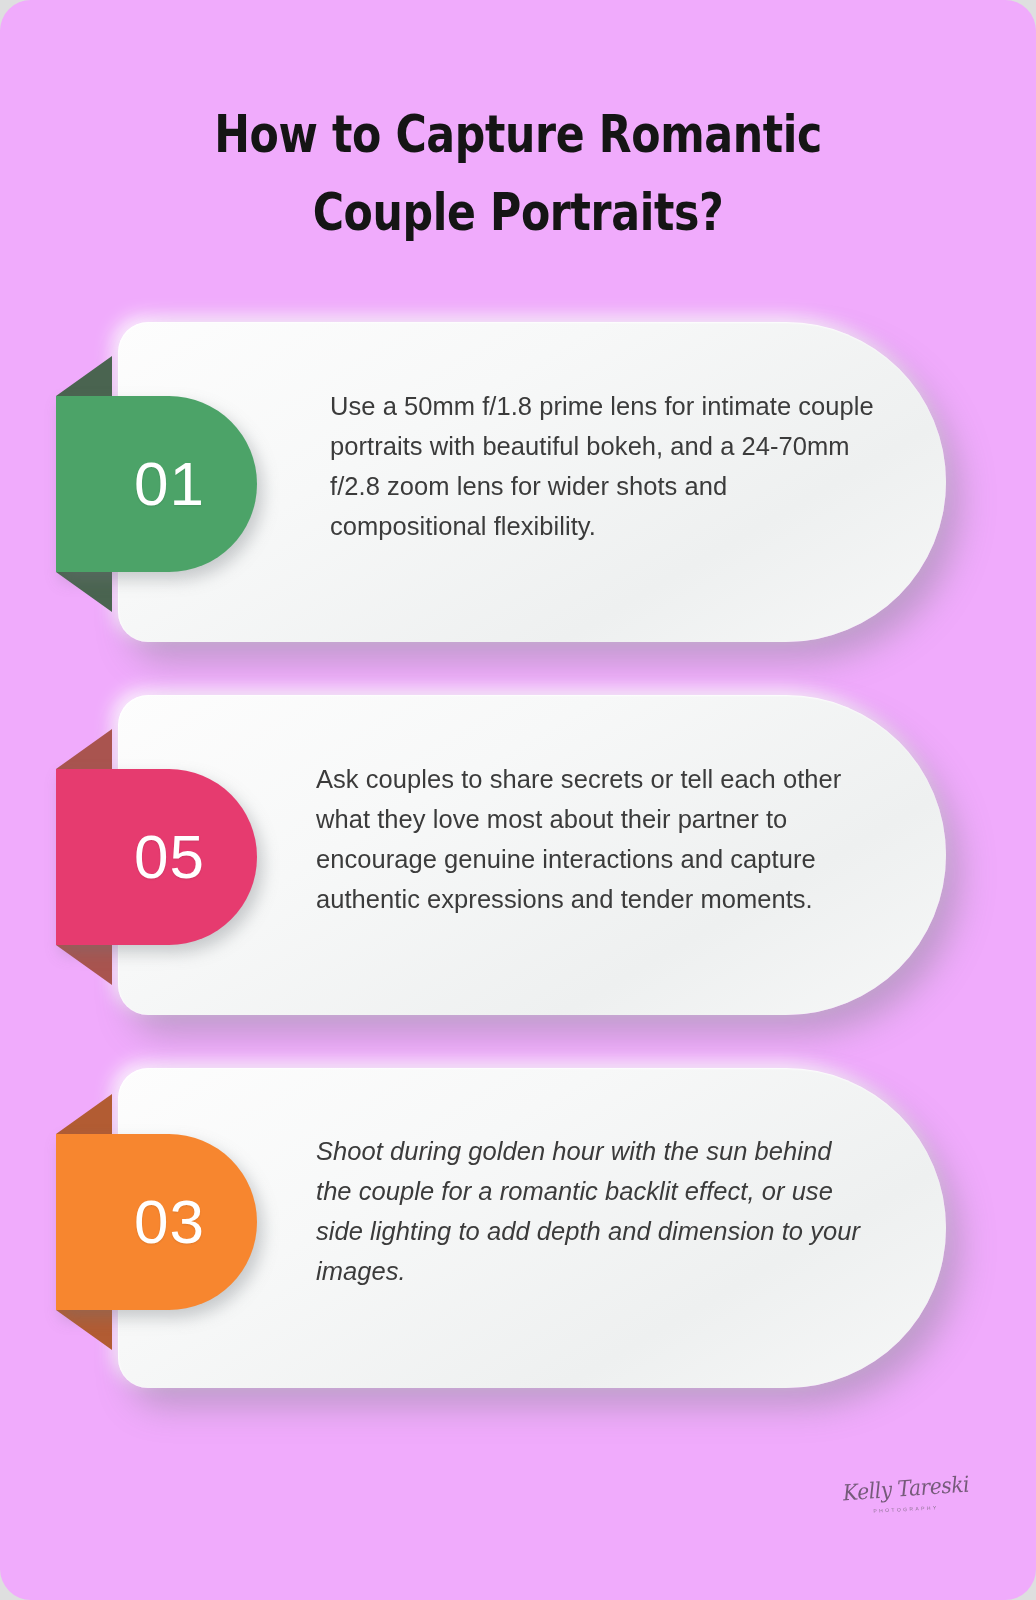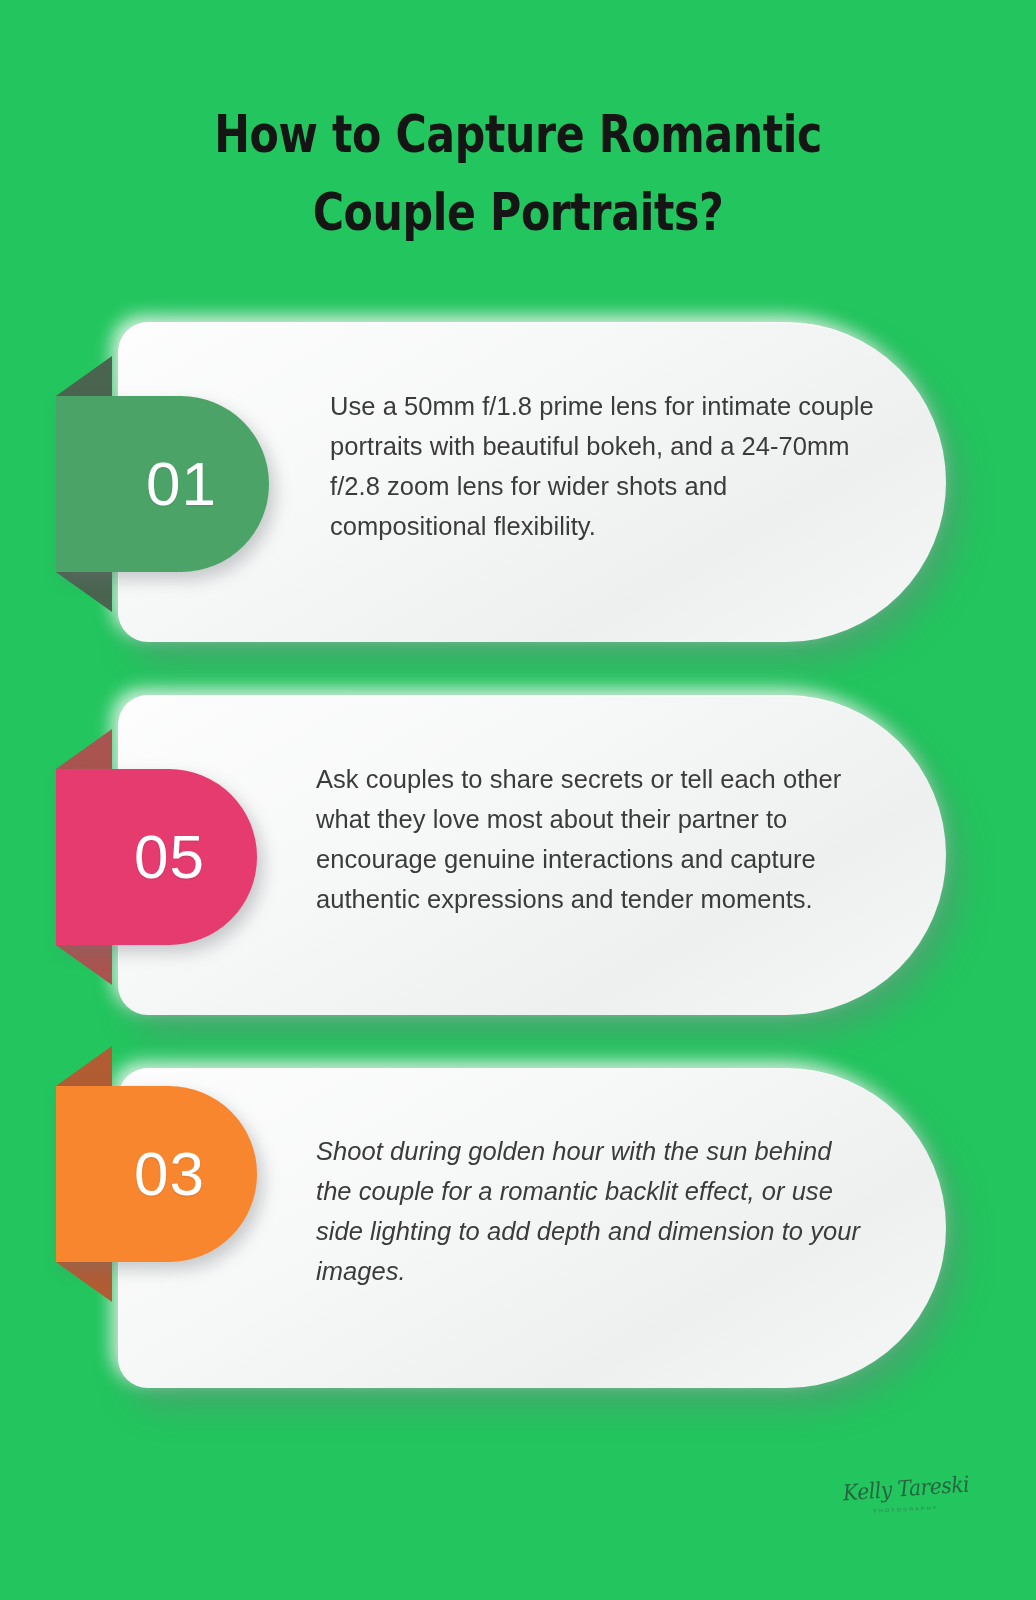--- a/index.html
+++ b/index.html
@@ -62,21 +62,21 @@
 
   
   .badge-wrap {
     position: absolute;
     left: 56px;
     width: 201px;
     height: 176px;
   }
   #badge-0 { top: 396px; }
   #badge-1 { top: 769px; }
-  #badge-2 { top: 1086px; }
+  #badge-2 { top: 1134px; }
 
   .fold {
     position: absolute;
     left: 0;
     width: 56px;
     height: 40px;
   }
   .fold-top {
     top: -40px;
     clip-path: polygon(0 100%, 100% 0, 100% 100%);
@@ -153,33 +153,33 @@
     text-align: center;
     font-size: 5px;
     letter-spacing: 2.4px;
     color: #4a4a4a;
     transform: rotate(-3deg);
   }
 </style>
 </head>
 <body>
 
-<div id="poster" style="background: #22c55e;">
+<div id="poster" style="background: #f0abfc; border-radius: 31px;">
 
   <div class="title-block">
     <span class="title-line" style="color: rgb(21, 21, 21);">How to Capture Romantic</span>
     <span class="title-line" style="color: rgb(21, 21, 21);">Couple Portraits?</span>
   </div>
 
   <div class="card" id="card-0"></div>
   <div class="card-text" id="text-0">Use a 50mm f/1.8 prime lens for intimate couple portraits with beautiful bokeh, and a 24-70mm f/2.8 zoom lens for wider shots and compositional flexibility.</div>
   <div class="badge-wrap" id="badge-0">
     <div class="fold fold-top" style="background: rgb(74, 100, 80);"></div>
     <div class="fold fold-bottom" style="background: rgb(74, 100, 80);"></div>
-    <div class="badge-body" style="background: rgb(76, 163, 104); padding-left: 12px;">
+    <div class="badge-body" style="background: rgb(76, 163, 104);">
       <span class="badge-number">01</span>
     </div>
   </div>
 
   <div class="card" id="card-1"></div>
   <div class="card-text" id="text-1">Ask couples to share secrets or tell each other what they love most about their partner to encourage genuine interactions and capture authentic expressions and tender moments.</div>
   <div class="badge-wrap" id="badge-1">
     <div class="fold fold-top" style="background: rgb(169, 84, 79);"></div>
     <div class="fold fold-bottom" style="background: rgb(169, 84, 79);"></div>
     <div class="badge-body" style="background: rgb(230, 59, 111);">

